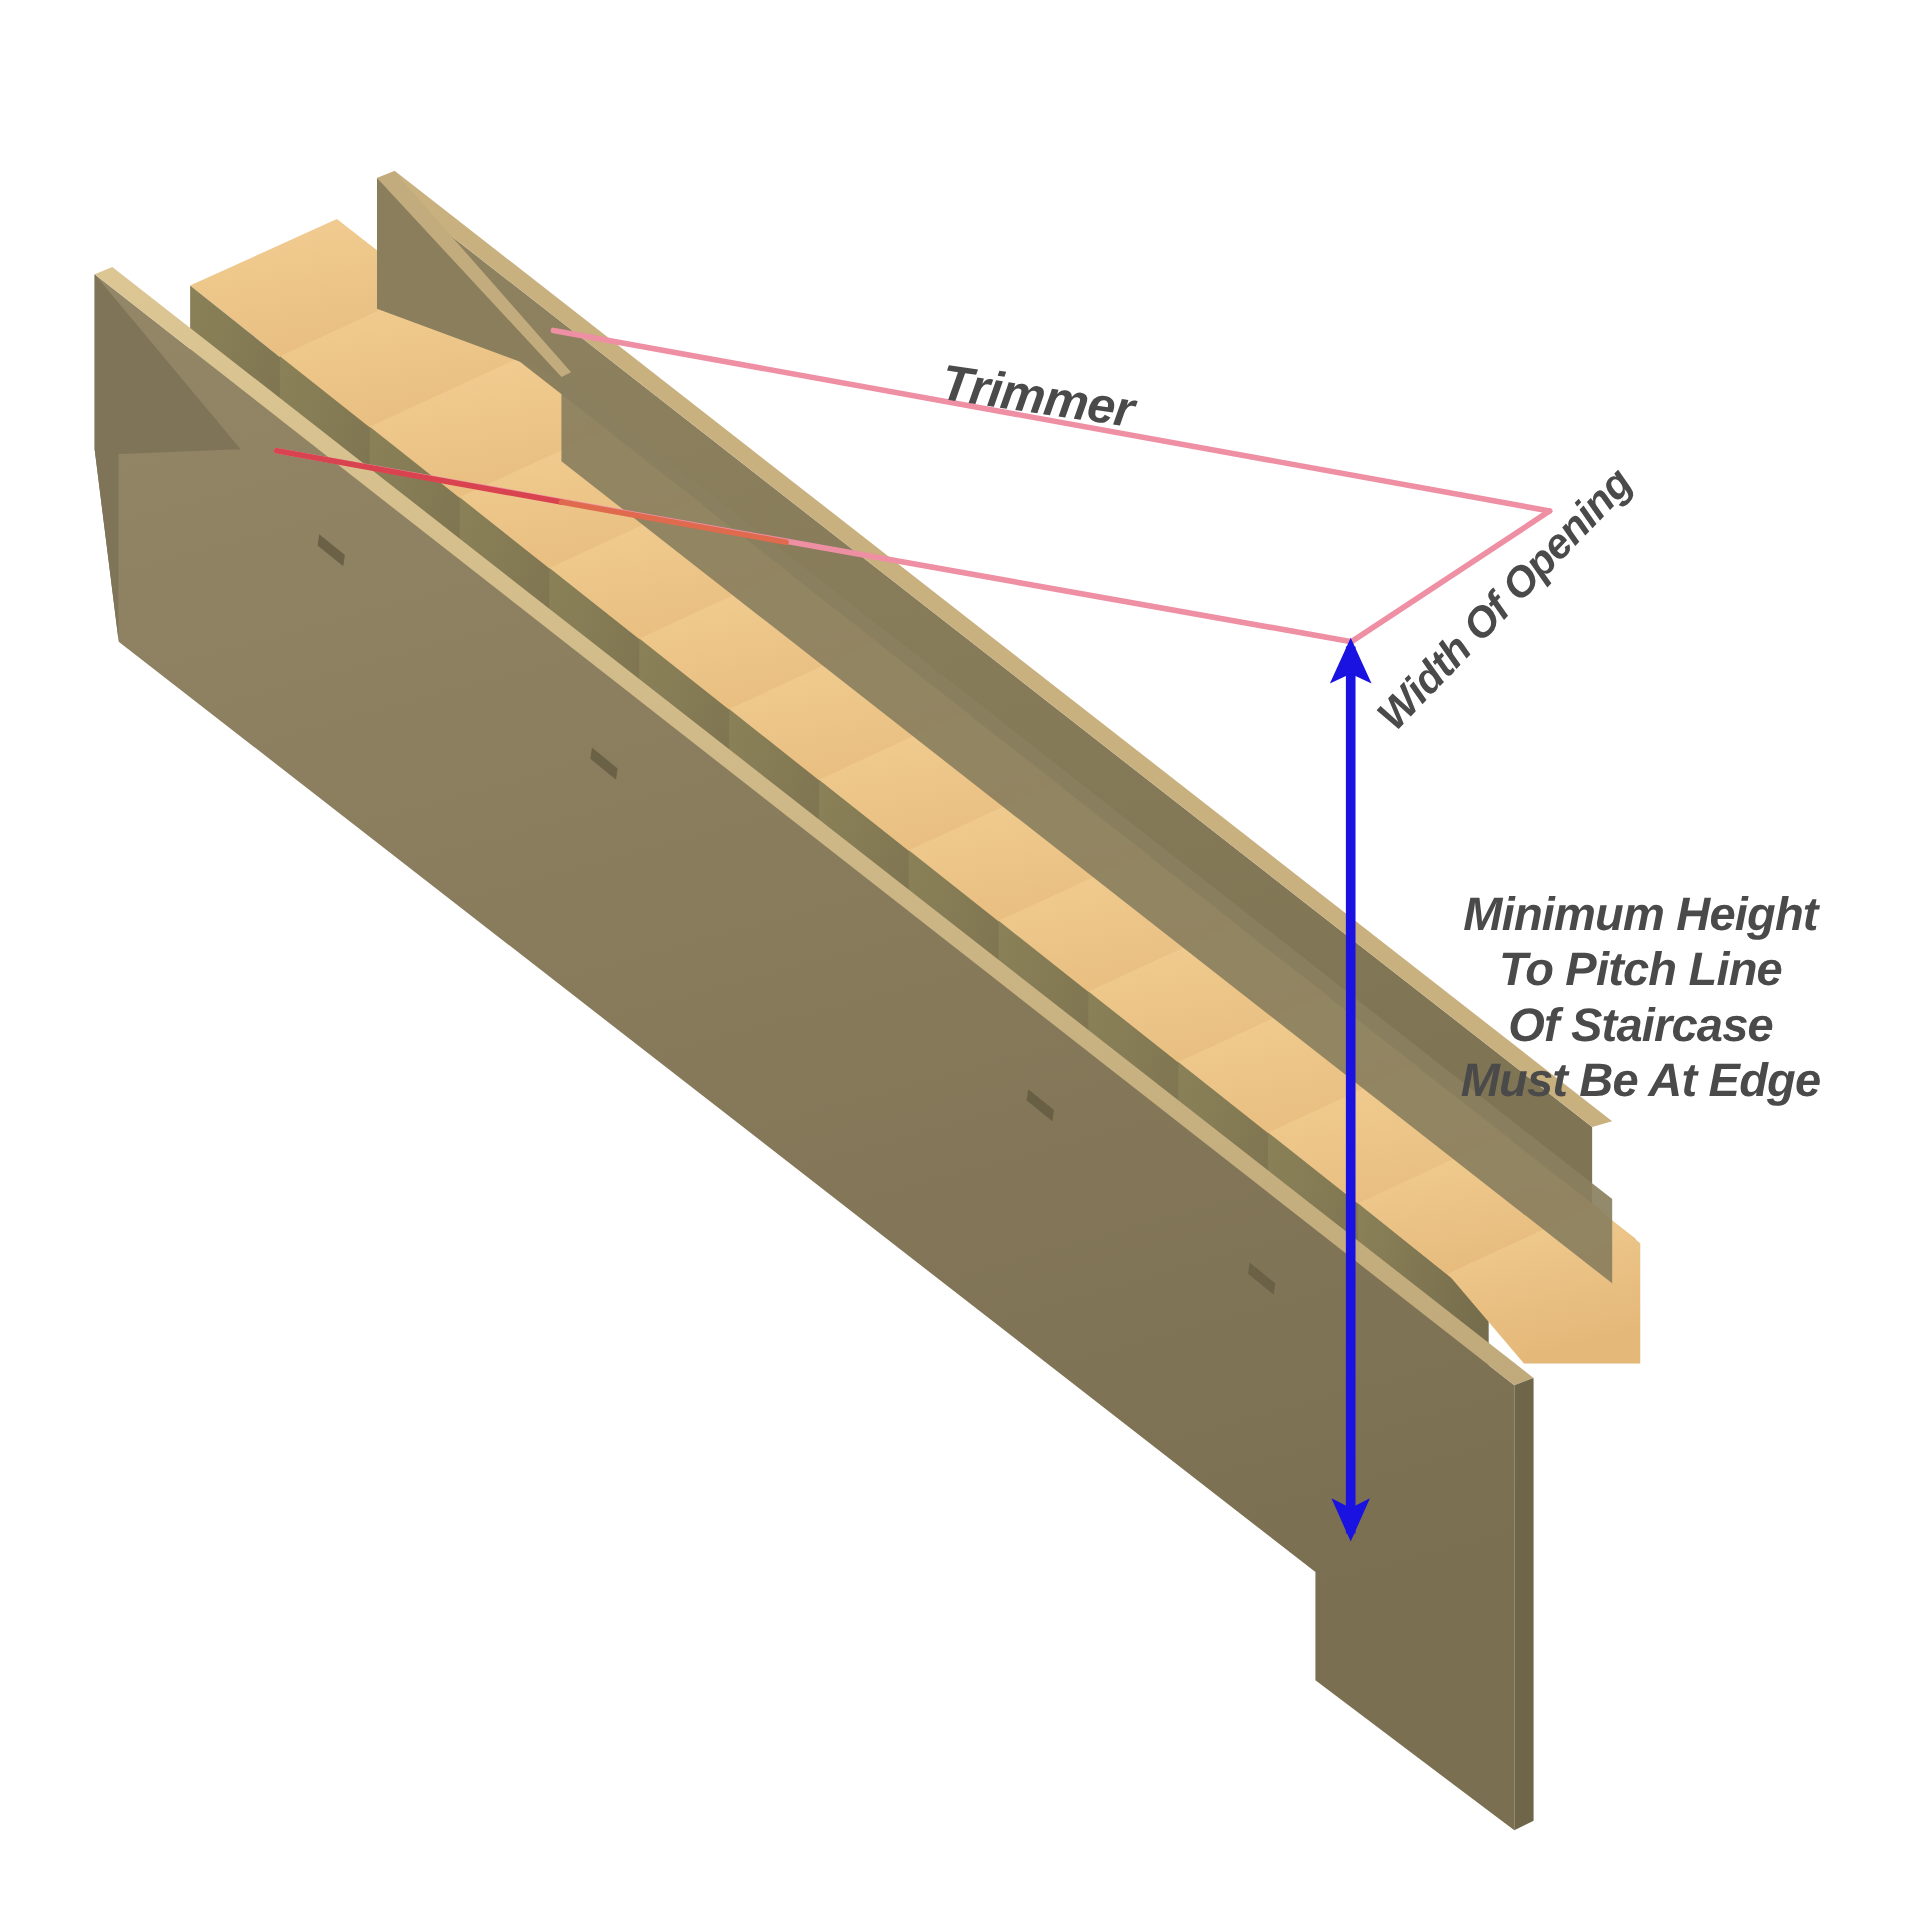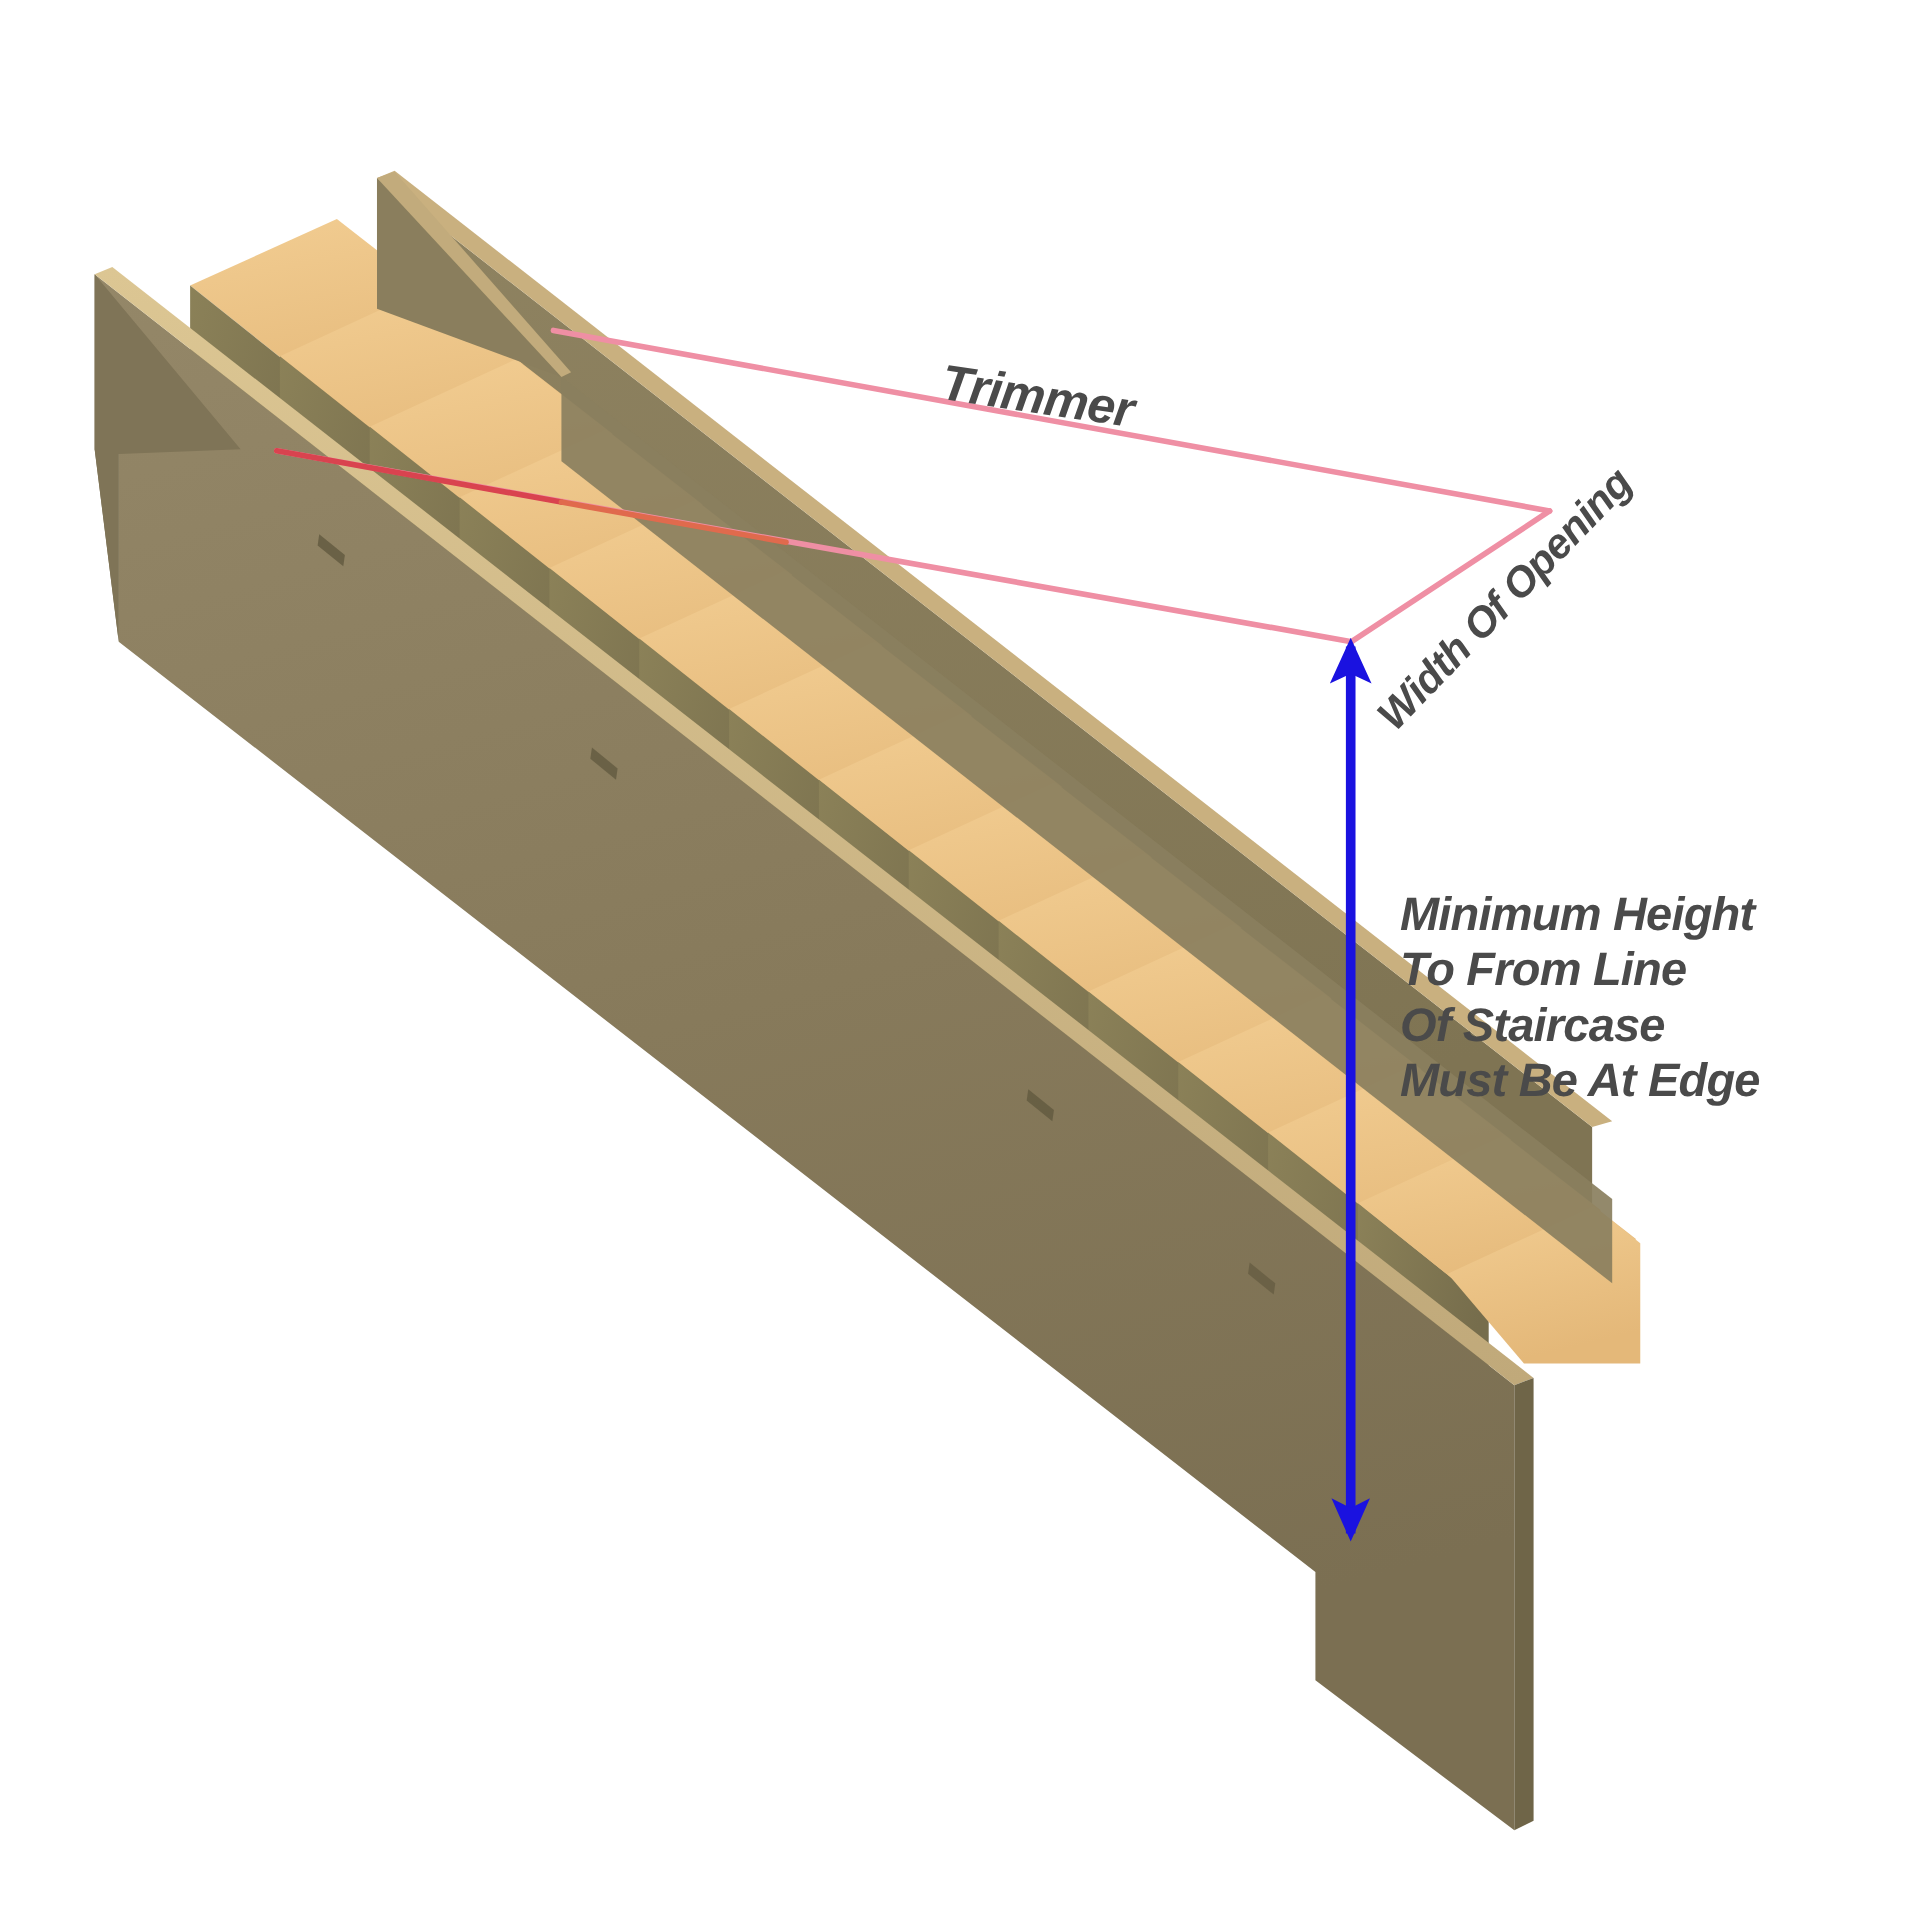--- a/index.html
+++ b/index.html
@@ -25,21 +25,21 @@
   }
   #width-label{
     left:1368px; top:706px;
     font-size:42px;
     transform:rotate(-46deg);
     transform-origin:left top;
   }
   #min-height-block{
     left:1400px; top:886px;
     width:481px;
-    text-align:left;
+    text-align:center;
     font-size:47px;
     line-height:1.18;
   }
   #min-height-block div{display:block;}
 </style>
 </head>
 <body>
 
 <div id="stage">
 
@@ -199,19 +199,19 @@
     </g>
 
   </svg>
 
   <div class="lbl" id="trimmer-label">Trimmer</div>
 
   <div class="lbl" id="width-label">Width Of Opening</div>
 
   <div class="lbl" id="min-height-block">
     <div>Minimum Height</div>
-    <div>To From Line</div>
+    <div>To Pitch Line</div>
     <div>Of Staircase</div>
     <div>Must Be At Edge</div>
   </div>
 
 </div>
 
 
 </body></html>

